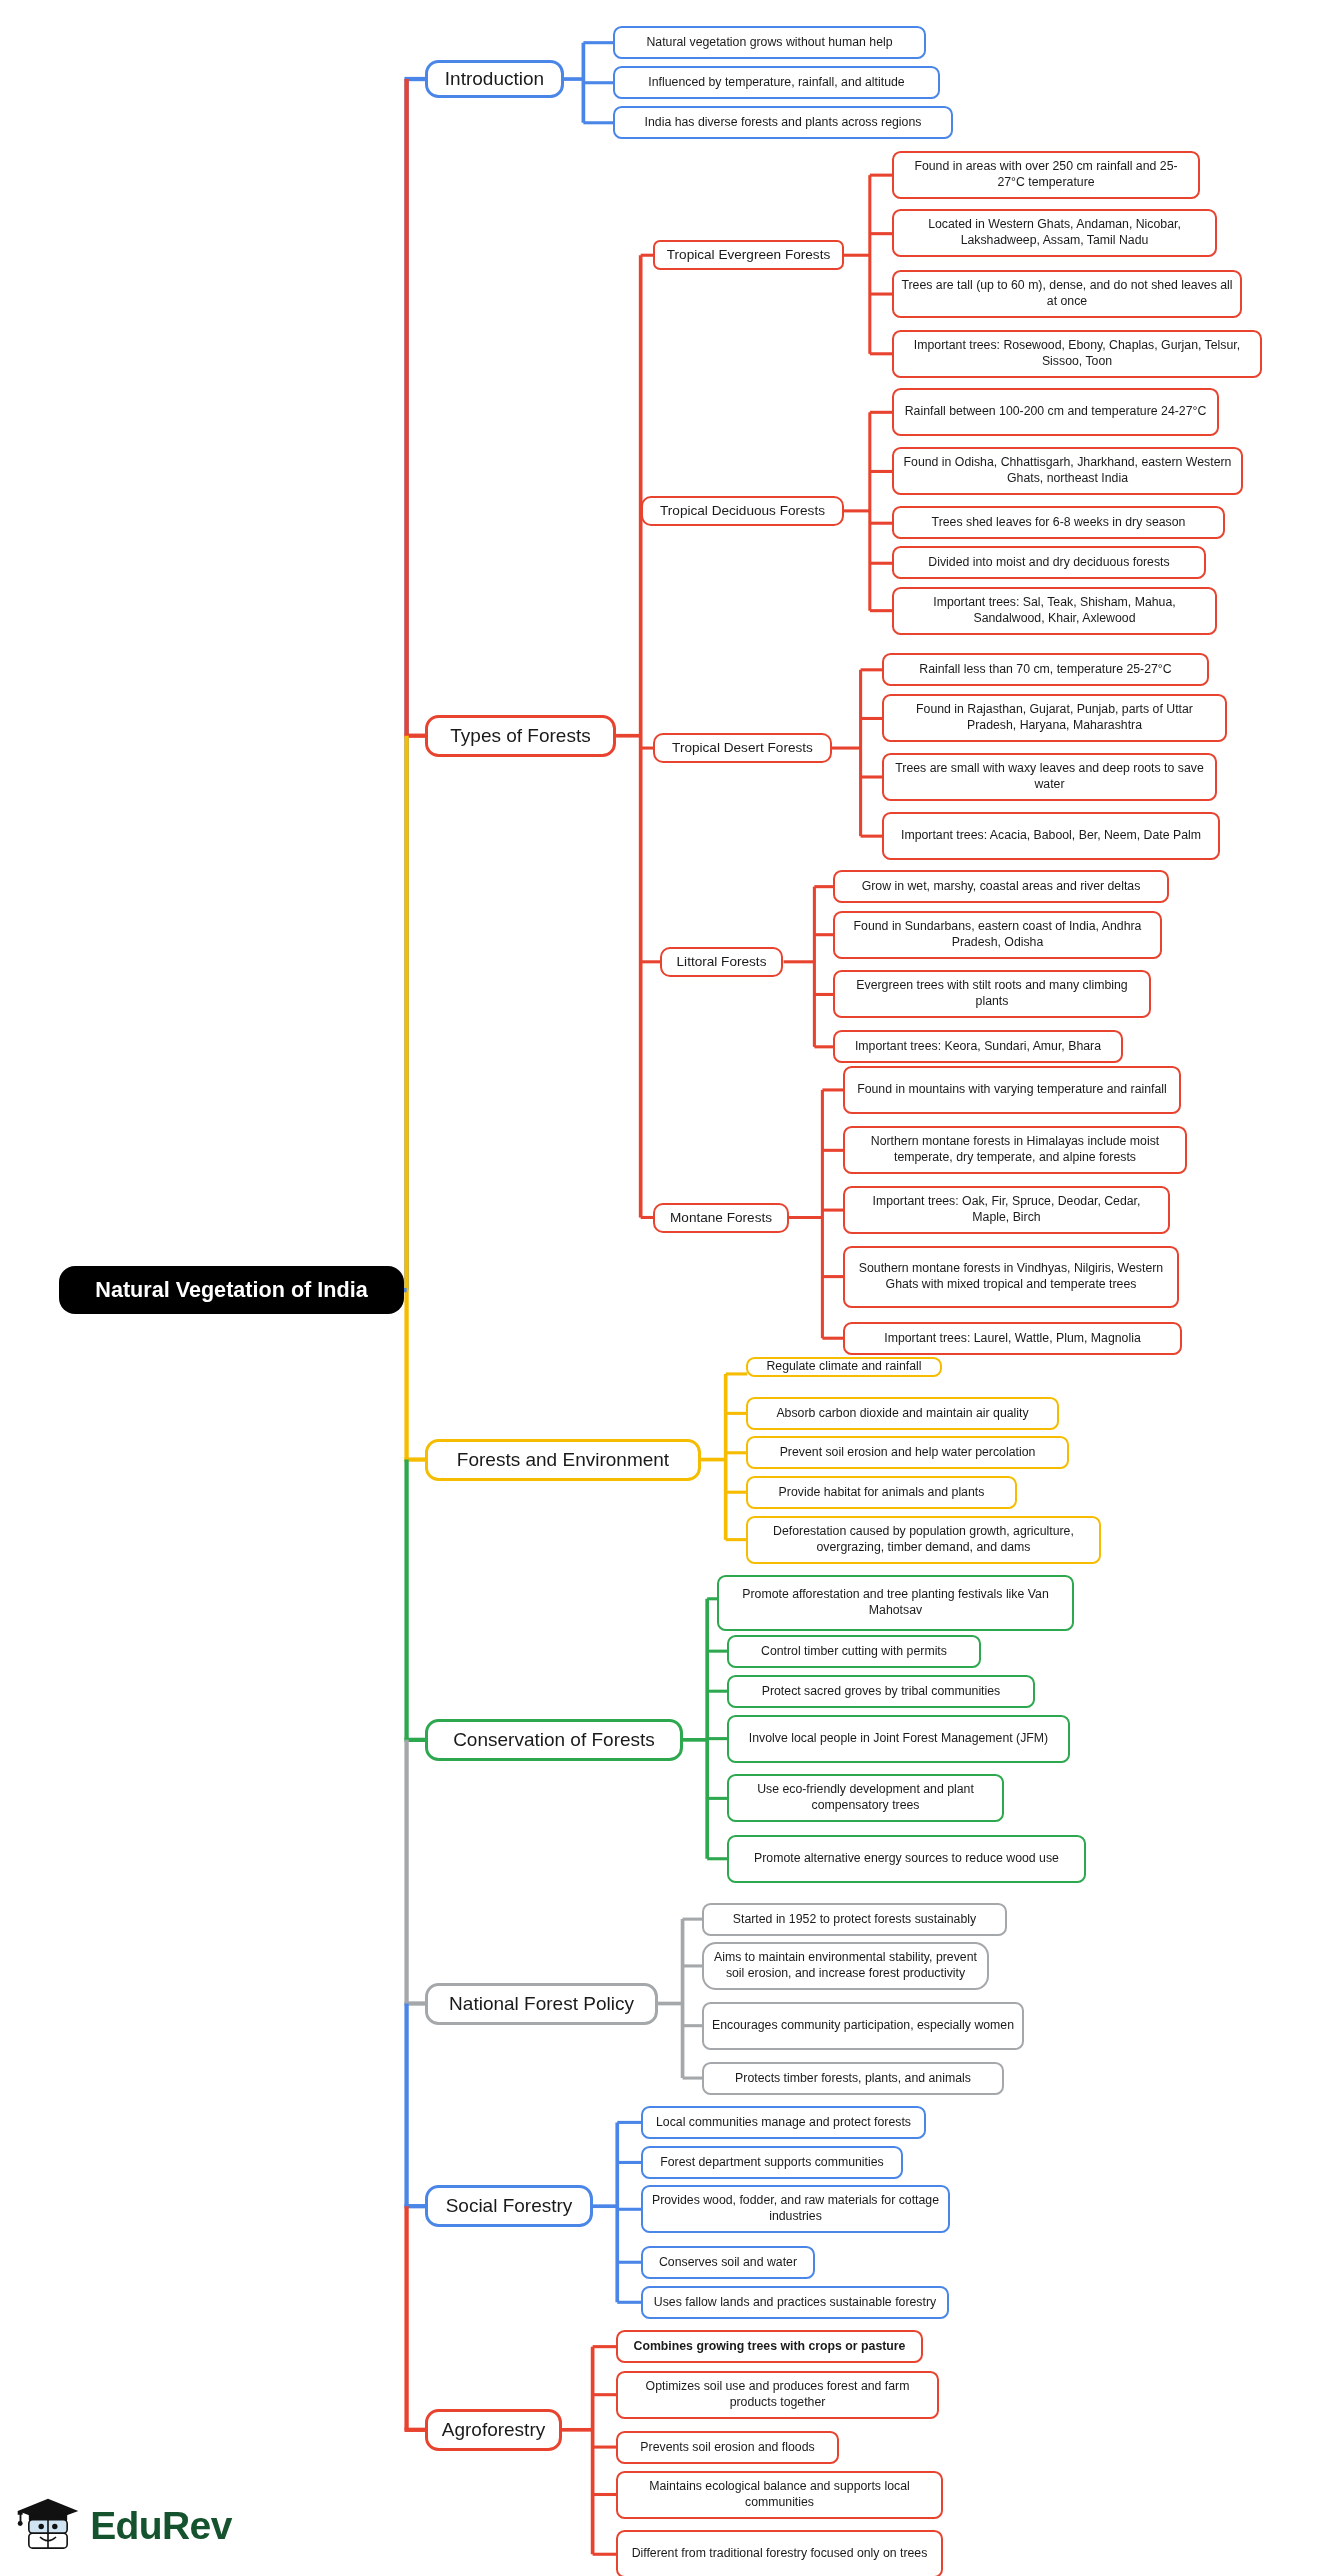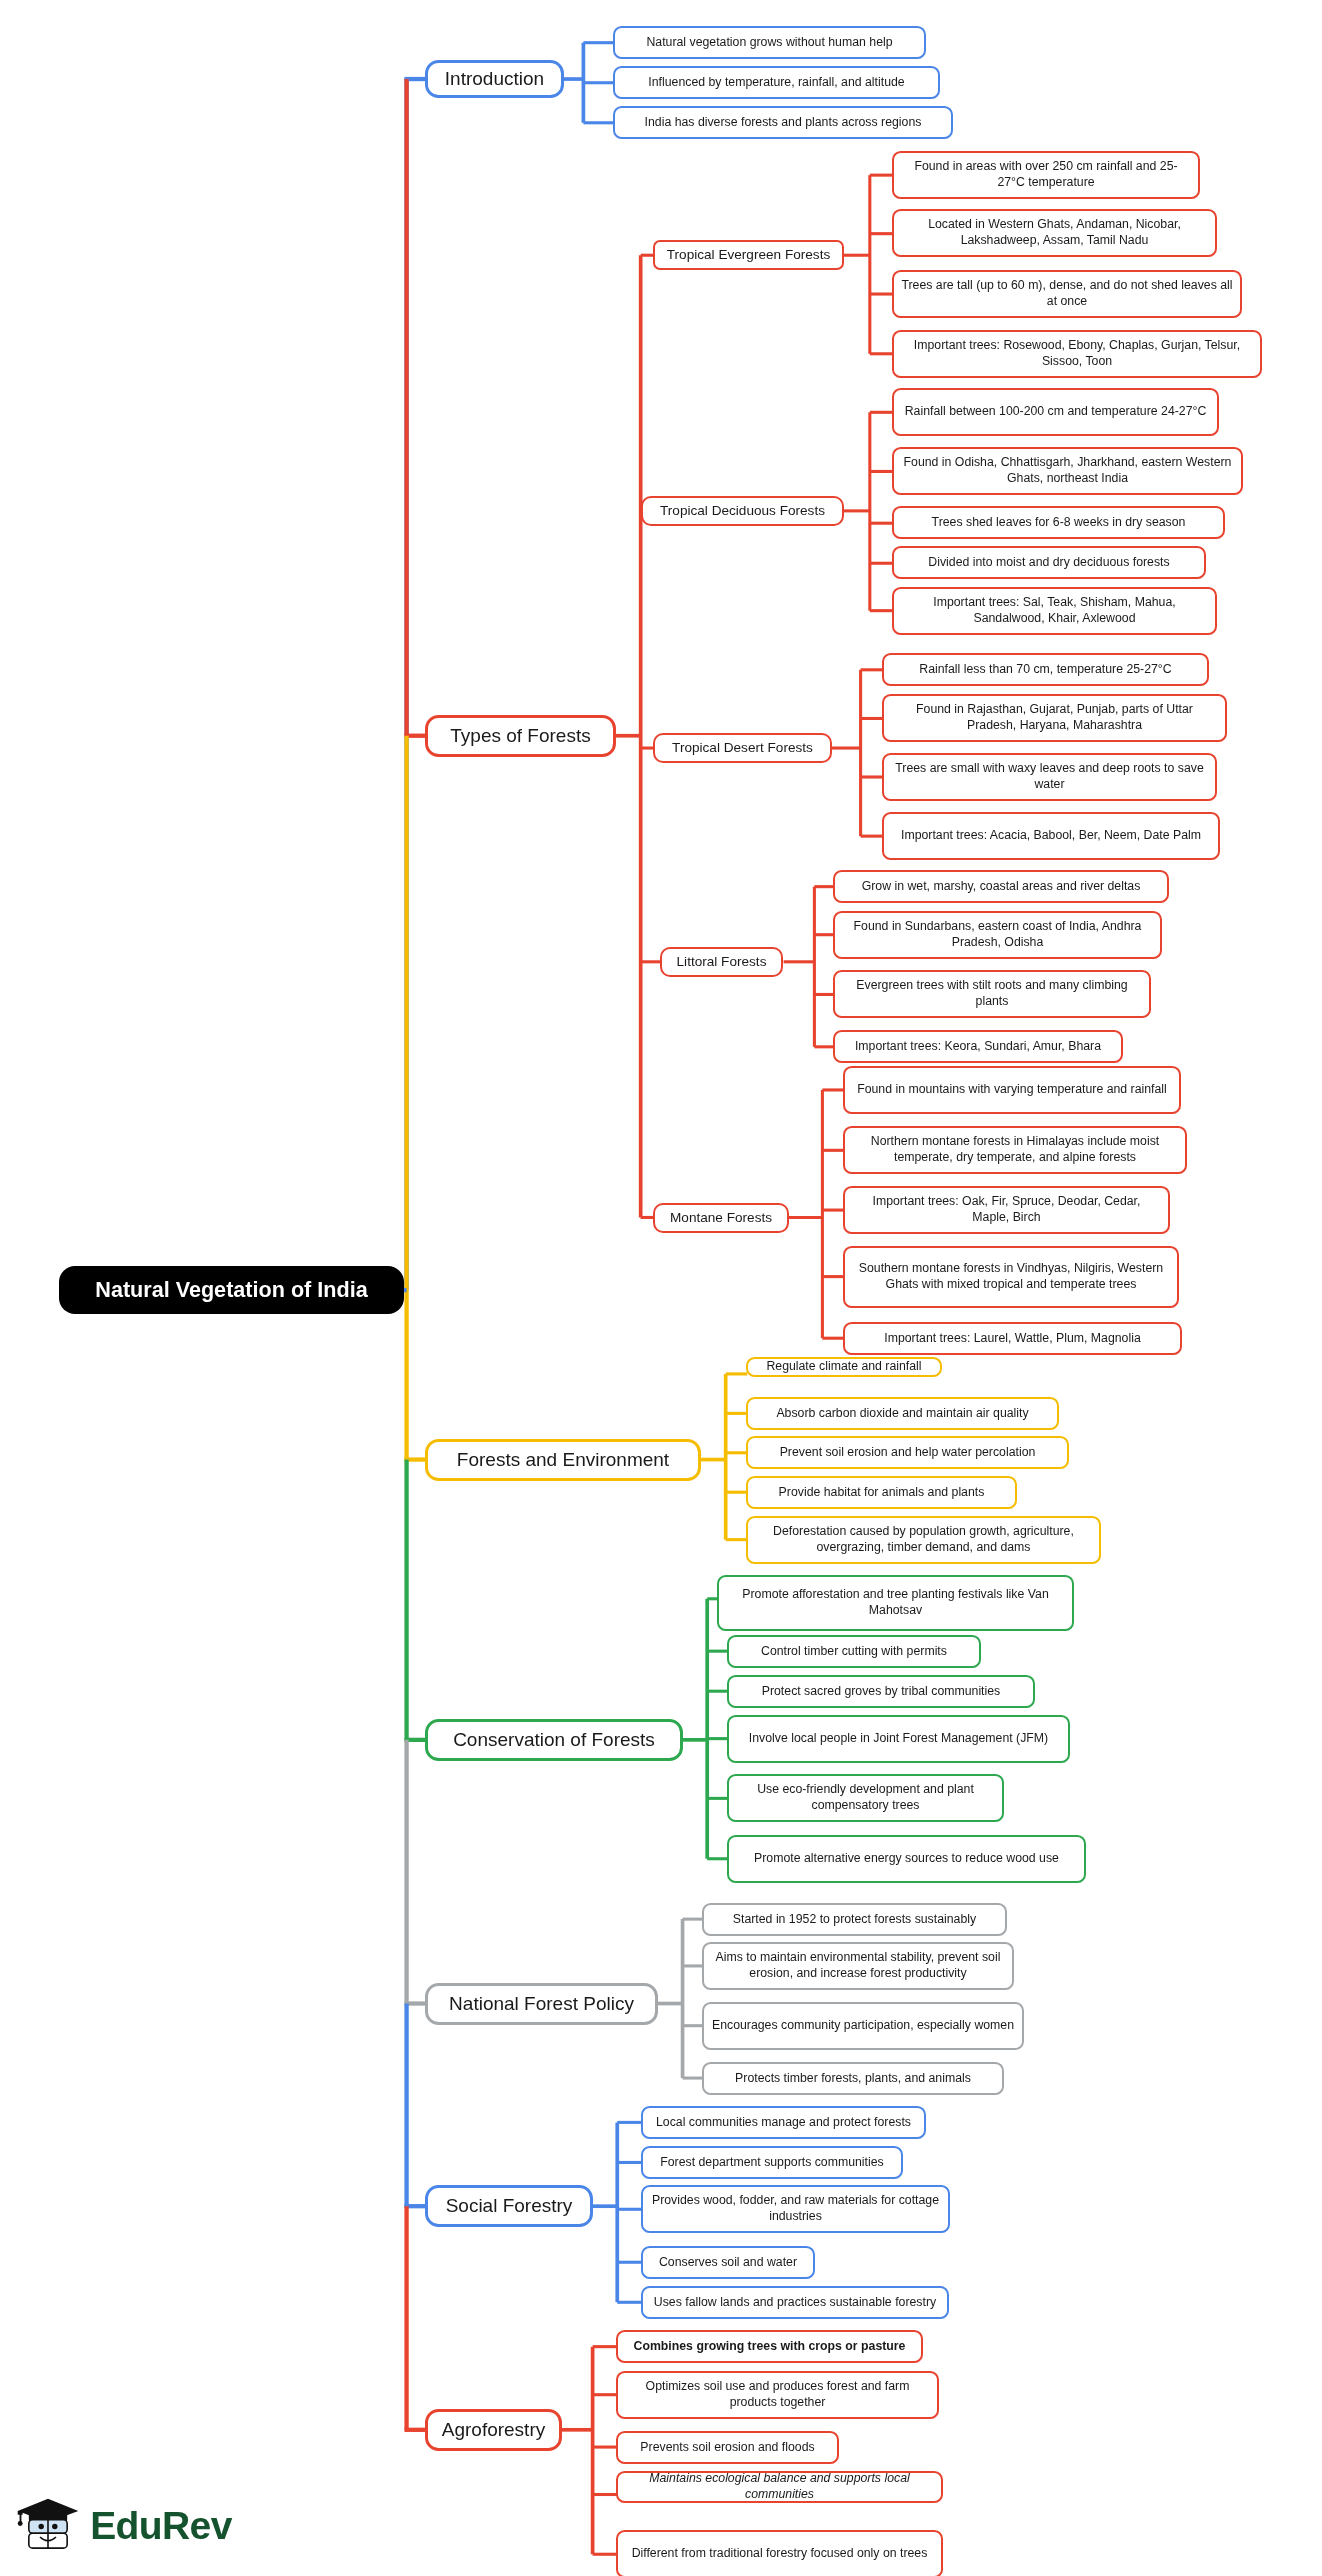--- a/index.html
+++ b/index.html
@@ -320,21 +320,21 @@
       </div>
       <div class="node leaf" style="left: 727px; top: 1835px; width: 359px; height: 48px; border-color: rgb(46, 168, 79);">
         <span>Promote alternative energy sources to reduce wood use</span>
       </div>
       <div class="node branch" style="left: 425px; top: 1983px; width: 233px; height: 42px; border-color: rgb(165, 168, 171);">
         <span>National Forest Policy</span>
       </div>
       <div class="node leaf" style="left: 702px; top: 1903px; width: 305px; height: 33px; border-color: rgb(165, 168, 171);">
         <span>Started in 1952 to protect forests sustainably</span>
       </div>
-      <div class="node leaf" style="left: 702px; top: 1942px; width: 312px; height: 48px; border-color: rgb(165, 168, 171);">
+      <div class="node leaf" style="left: 702px; top: 1942px; width: 287px; height: 48px; border-color: rgb(165, 168, 171); border-radius: 14px;">
         <span>Aims to maintain environmental stability, prevent soil erosion, and increase forest productivity</span>
       </div>
       <div class="node leaf" style="left: 702px; top: 2002px; width: 322px; height: 48px; border-color: rgb(165, 168, 171);">
         <span>Encourages community participation, especially women</span>
       </div>
       <div class="node leaf" style="left: 702px; top: 2062px; width: 302px; height: 33px; border-color: rgb(165, 168, 171);">
         <span>Protects timber forests, plants, and animals</span>
       </div>
       <div class="node branch" style="left: 425px; top: 2185px; width: 168px; height: 42px; border-color: rgb(74, 134, 232);">
         <span>Social Forestry</span>
@@ -359,21 +359,21 @@
       </div>
       <div class="node leaf" style="left: 616px; top: 2330px; width: 307px; height: 33px; border-color: rgb(232, 67, 47); font-weight: bold;">
         <span>Combines growing trees with crops or pasture</span>
       </div>
       <div class="node leaf" style="left: 616px; top: 2371px; width: 323px; height: 48px; border-color: rgb(232, 67, 47);">
         <span>Optimizes soil use and produces forest and farm products together</span>
       </div>
       <div class="node leaf" style="left: 616px; top: 2431px; width: 223px; height: 33px; border-color: rgb(232, 67, 47);">
         <span>Prevents soil erosion and floods</span>
       </div>
-      <div class="node leaf" style="left: 616px; top: 2471px; width: 327px; height: 32px; border-color: rgb(232, 67, 47); font-style: italic;">
+      <div class="node leaf" style="left: 616px; top: 2471px; width: 327px; height: 48px; border-color: rgb(232, 67, 47);">
         <span>Maintains ecological balance and supports local communities</span>
       </div>
       <div class="node leaf" style="left: 616px; top: 2530px; width: 327px; height: 48px; border-color: rgb(232, 67, 47);">
         <span>Different from traditional forestry focused only on trees</span>
       </div>
     </div>
 
   <div class="logo">
     <svg width="68" height="73" viewBox="0 0 110 118">
       <path d="M6 34 L55 14 L104 34 L55 52 Z" fill="#111"></path>

